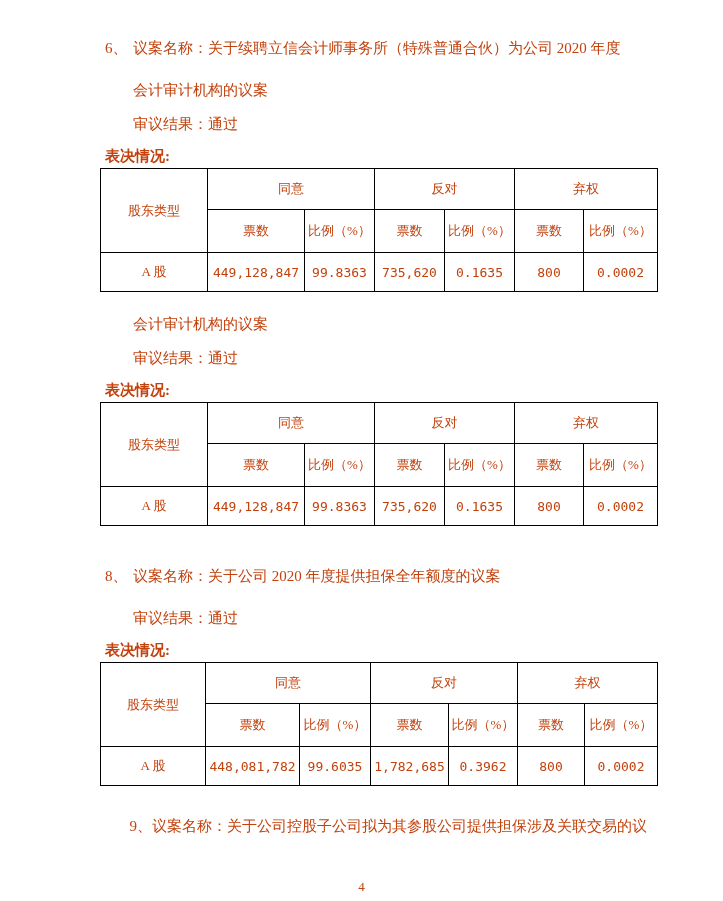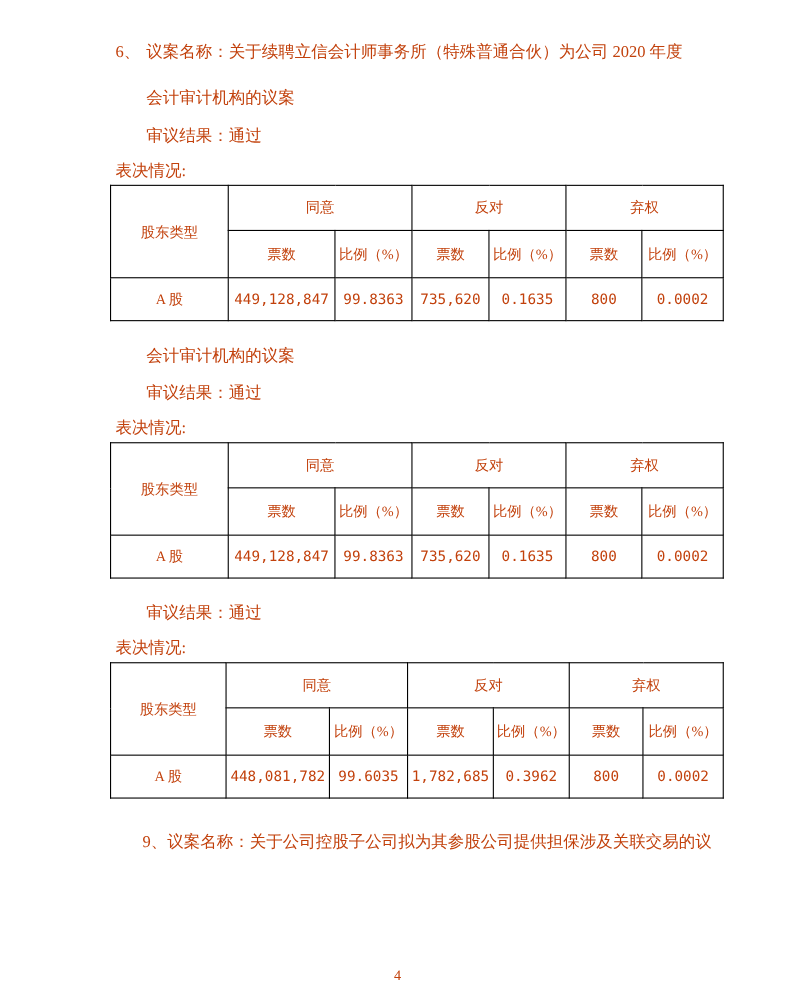--- a/index.html
+++ b/index.html
@@ -14,21 +14,21 @@
     box-sizing: border-box;
     padding: 38px 76px 0 100px;
     overflow: hidden;
   }
   .line { line-height: 20px; white-space: nowrap; }
   .proposal-line1 { margin: 0 0 0 5px; }
   .num { display: inline-block; width: 28px; }
   .proposal-line2 { margin: 22px 0 0 33px; }
   .result-line { margin: 14px 0 0 33px; }
   .result-line.tall { margin-top: 22px; }
-  .vote-label { margin: 12px 0 0 5px; }
+  .vote-label { margin: 12px 0 0 5px; font-weight: bold; }
   .sec-gap { margin-top: 40px; }
   .sec-gap-sm { margin-top: 30px; text-align: right; }
 
   table.vote-table {
     border-collapse: collapse;
     table-layout: fixed;
     margin-top: 2px;
     width: 557px;
   }
   table.vote-table td {
@@ -143,20 +143,23 @@
         <td class="num-cell">735,620</td>
         <td class="num-cell">0.1635</td>
         <td class="num-cell">800</td>
         <td class="num-cell">0.0002</td>
       </tr>
     </tbody>
       </table>
   </section>
 
   <section>
+    <div class="line proposal-line1 sec-gap">
+      <span class="num">8、</span><span>议案名称：关于公司 2020 年度提供担保全年额度的议案</span>
+    </div>
     <div class="line result-line tall">审议结果：通过</div>
     <div class="line vote-label">表决情况:</div>
     <table class="vote-table">
       <colgroup>
         <col style="width:105px">
           <col style="width:94px">
           <col style="width:71px">
         <col style="width:78px">
           <col style="width:69px">
           <col style="width:67px">

